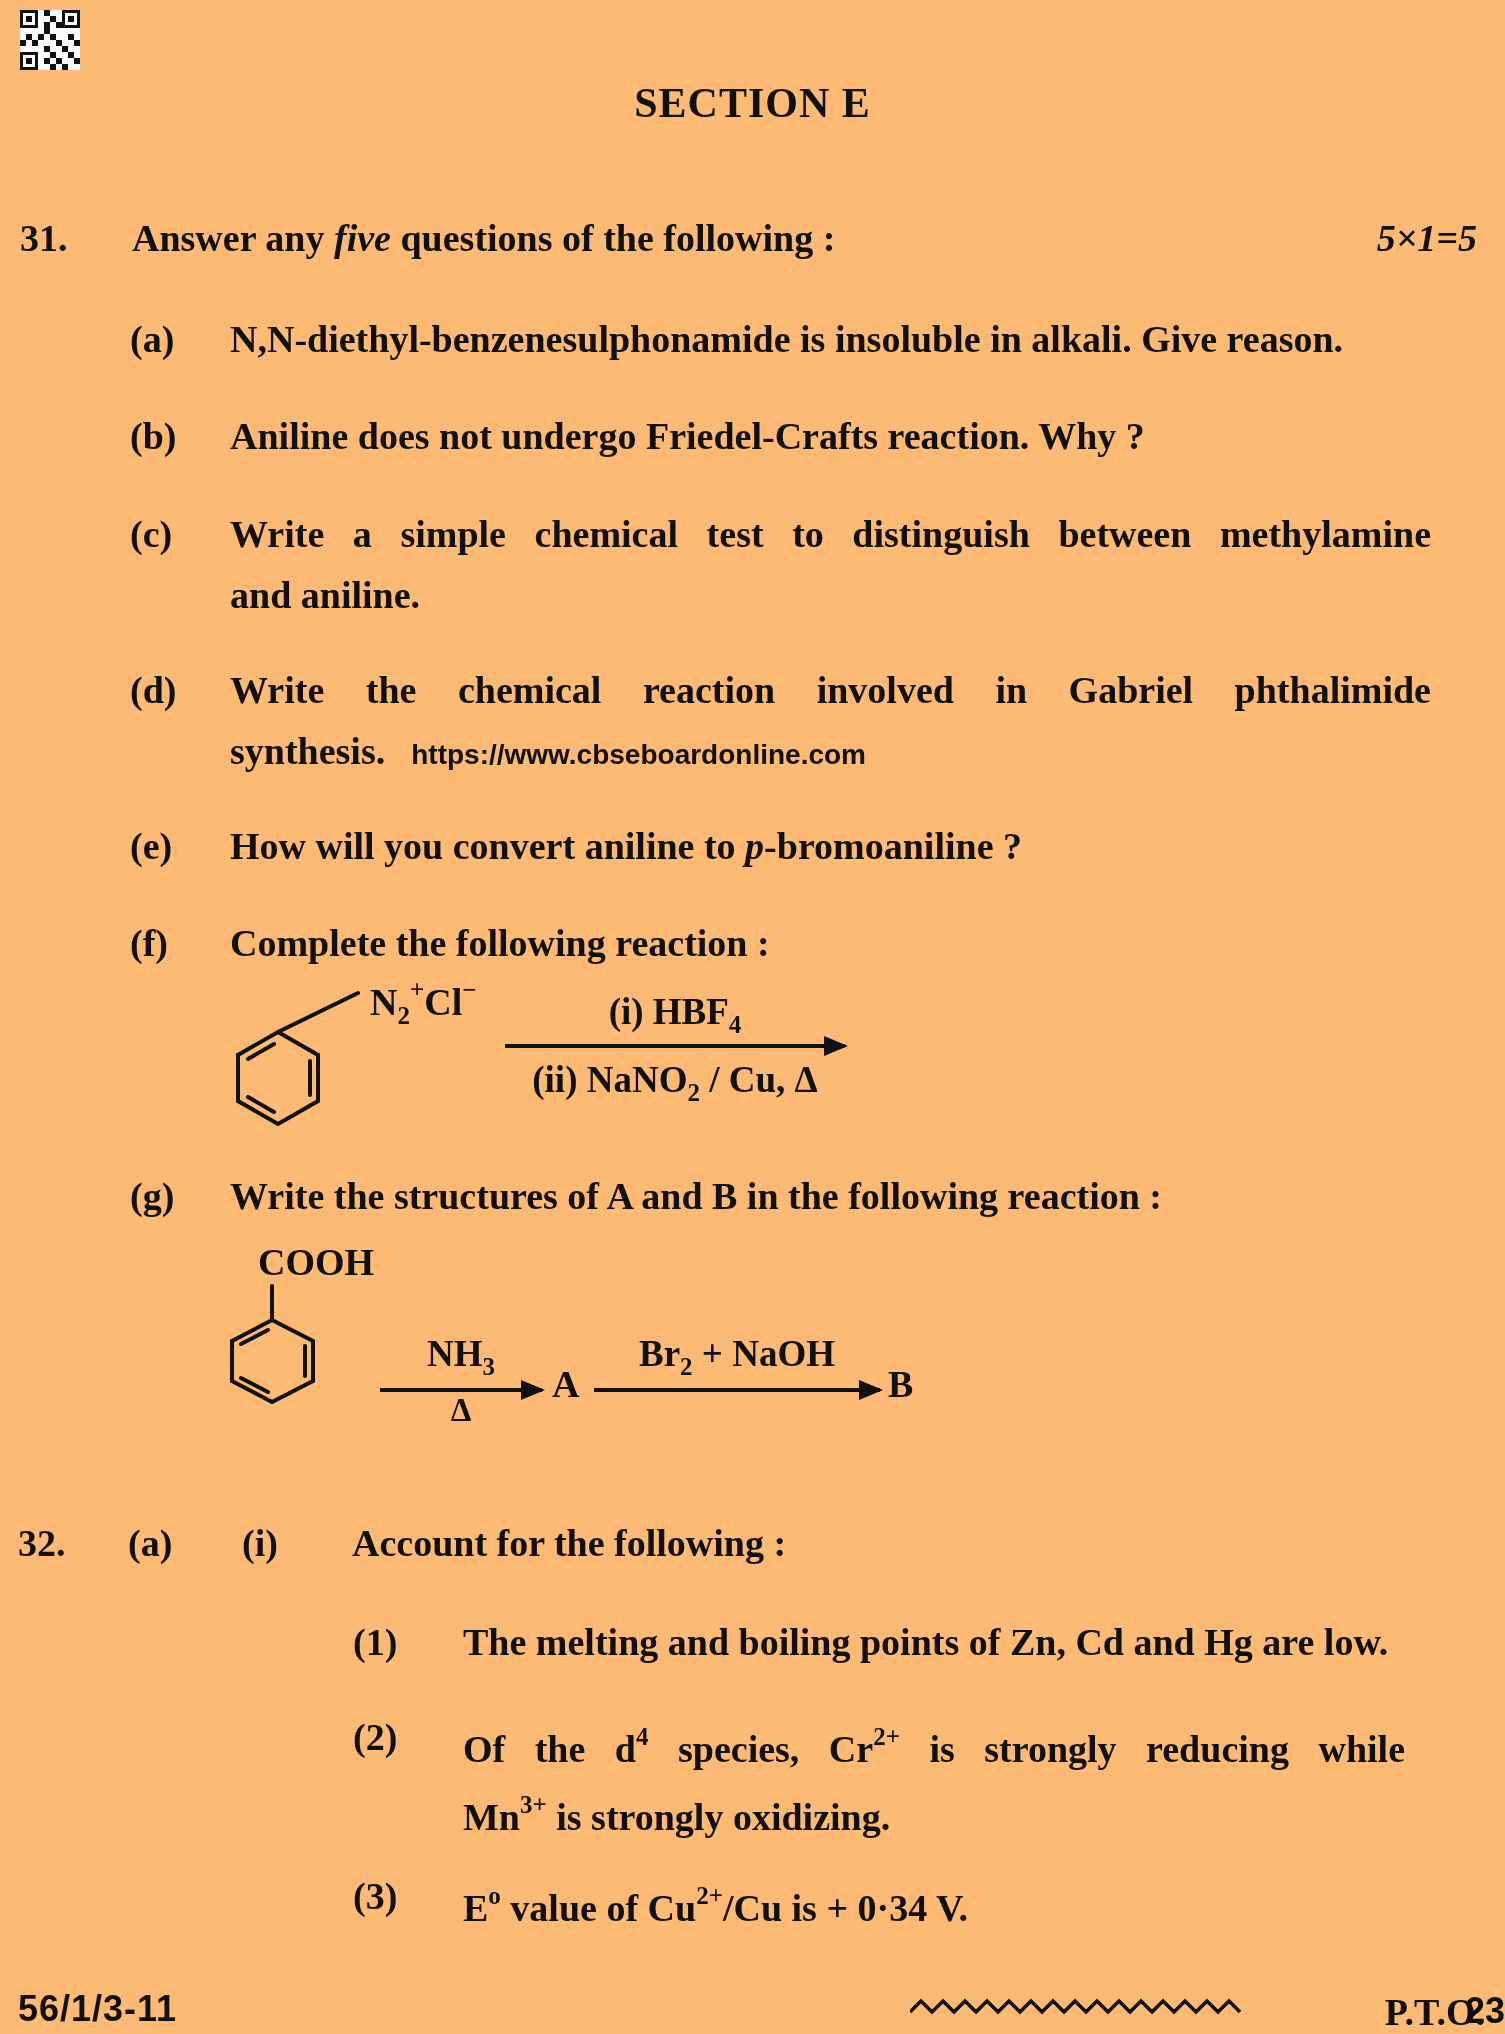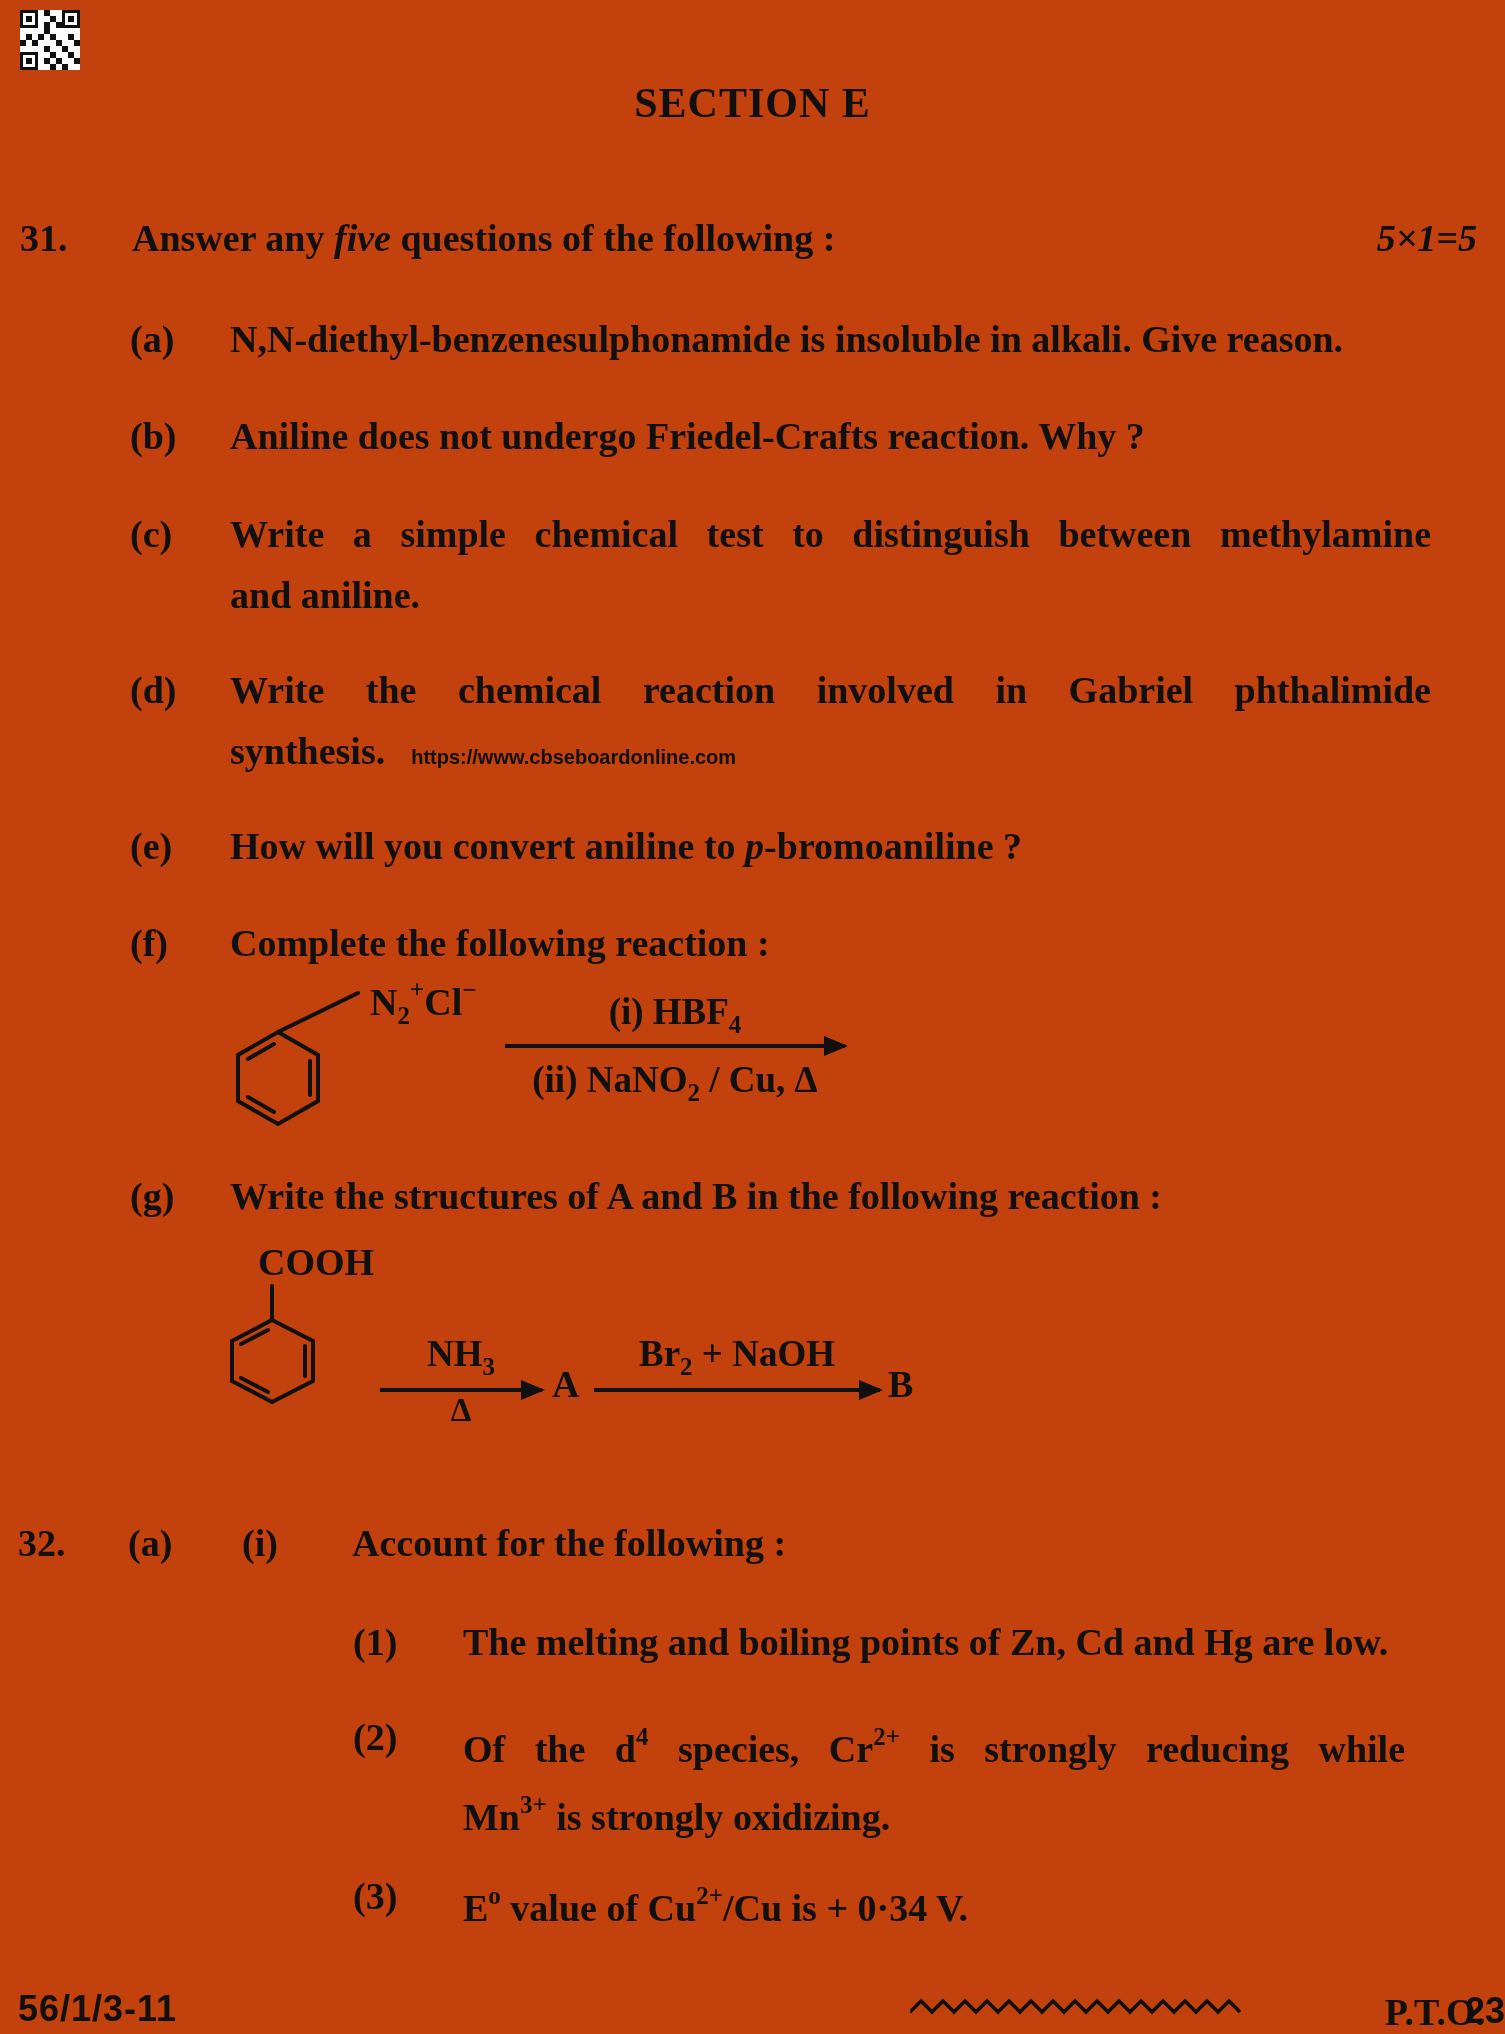--- a/index.html
+++ b/index.html
@@ -1,33 +1,33 @@
 <!DOCTYPE html>
 <html><head>
 <meta charset="utf-8">
 <style>
   html,body{margin:0;padding:0;}
   body{width:1505px;height:2034px;background:#e9e9e9;}
-  .page{position:relative;width:1505px;height:2034px;background:#c2410c;overflow:hidden;
+  .page{position:relative;width:1505px;height:2034px;background:#fdba74;overflow:hidden;
         font-family:"Liberation Serif", serif;color:#101010;font-weight:700;font-size:38px;}
   .abs{position:absolute;}
   .section-title{position:absolute;left:0;right:0;top:79px;text-align:center;
                  font-size:42px;letter-spacing:1px;}
   
   .qrow{position:absolute;left:0;right:0;}
   .qnum{position:absolute;left:20px;}
   .qintro{position:absolute;left:132px;}
   .bi{font-style:italic;}
   .marks{position:absolute;right:28px;font-style:italic;}
   
   .item{position:absolute;left:0;right:0;line-height:61px;}
   .ilabel{position:absolute;left:130px;}
   .ibody{margin-left:230px;margin-right:74px;}
   .jline{text-align:justify;text-align-last:justify;}
-  .url{font-family:"Liberation Sans", sans-serif;font-size:20px;font-weight:700;letter-spacing:0;}
+  .url{font-family:"Liberation Sans", sans-serif;font-size:28px;font-weight:700;letter-spacing:0;}
   .gap{display:inline-block;width:26px;}
   
   .sup{font-size:25px;vertical-align:17px;}
   .sub{font-size:25px;vertical-align:-9px;}
   .chemlabel{position:absolute;font-size:38px;white-space:nowrap;}
   .harrow{position:absolute;height:0;border-top:4px solid #101010;}
   .harrow:after{content:"";position:absolute;right:-3px;top:-12px;width:0;height:0;
                 border-left:24px solid #101010;border-top:10px solid transparent;border-bottom:10px solid transparent;}
   .reagent{position:absolute;text-align:center;white-space:nowrap;font-size:37px;}
   .delta{position:absolute;font-size:33px;}

